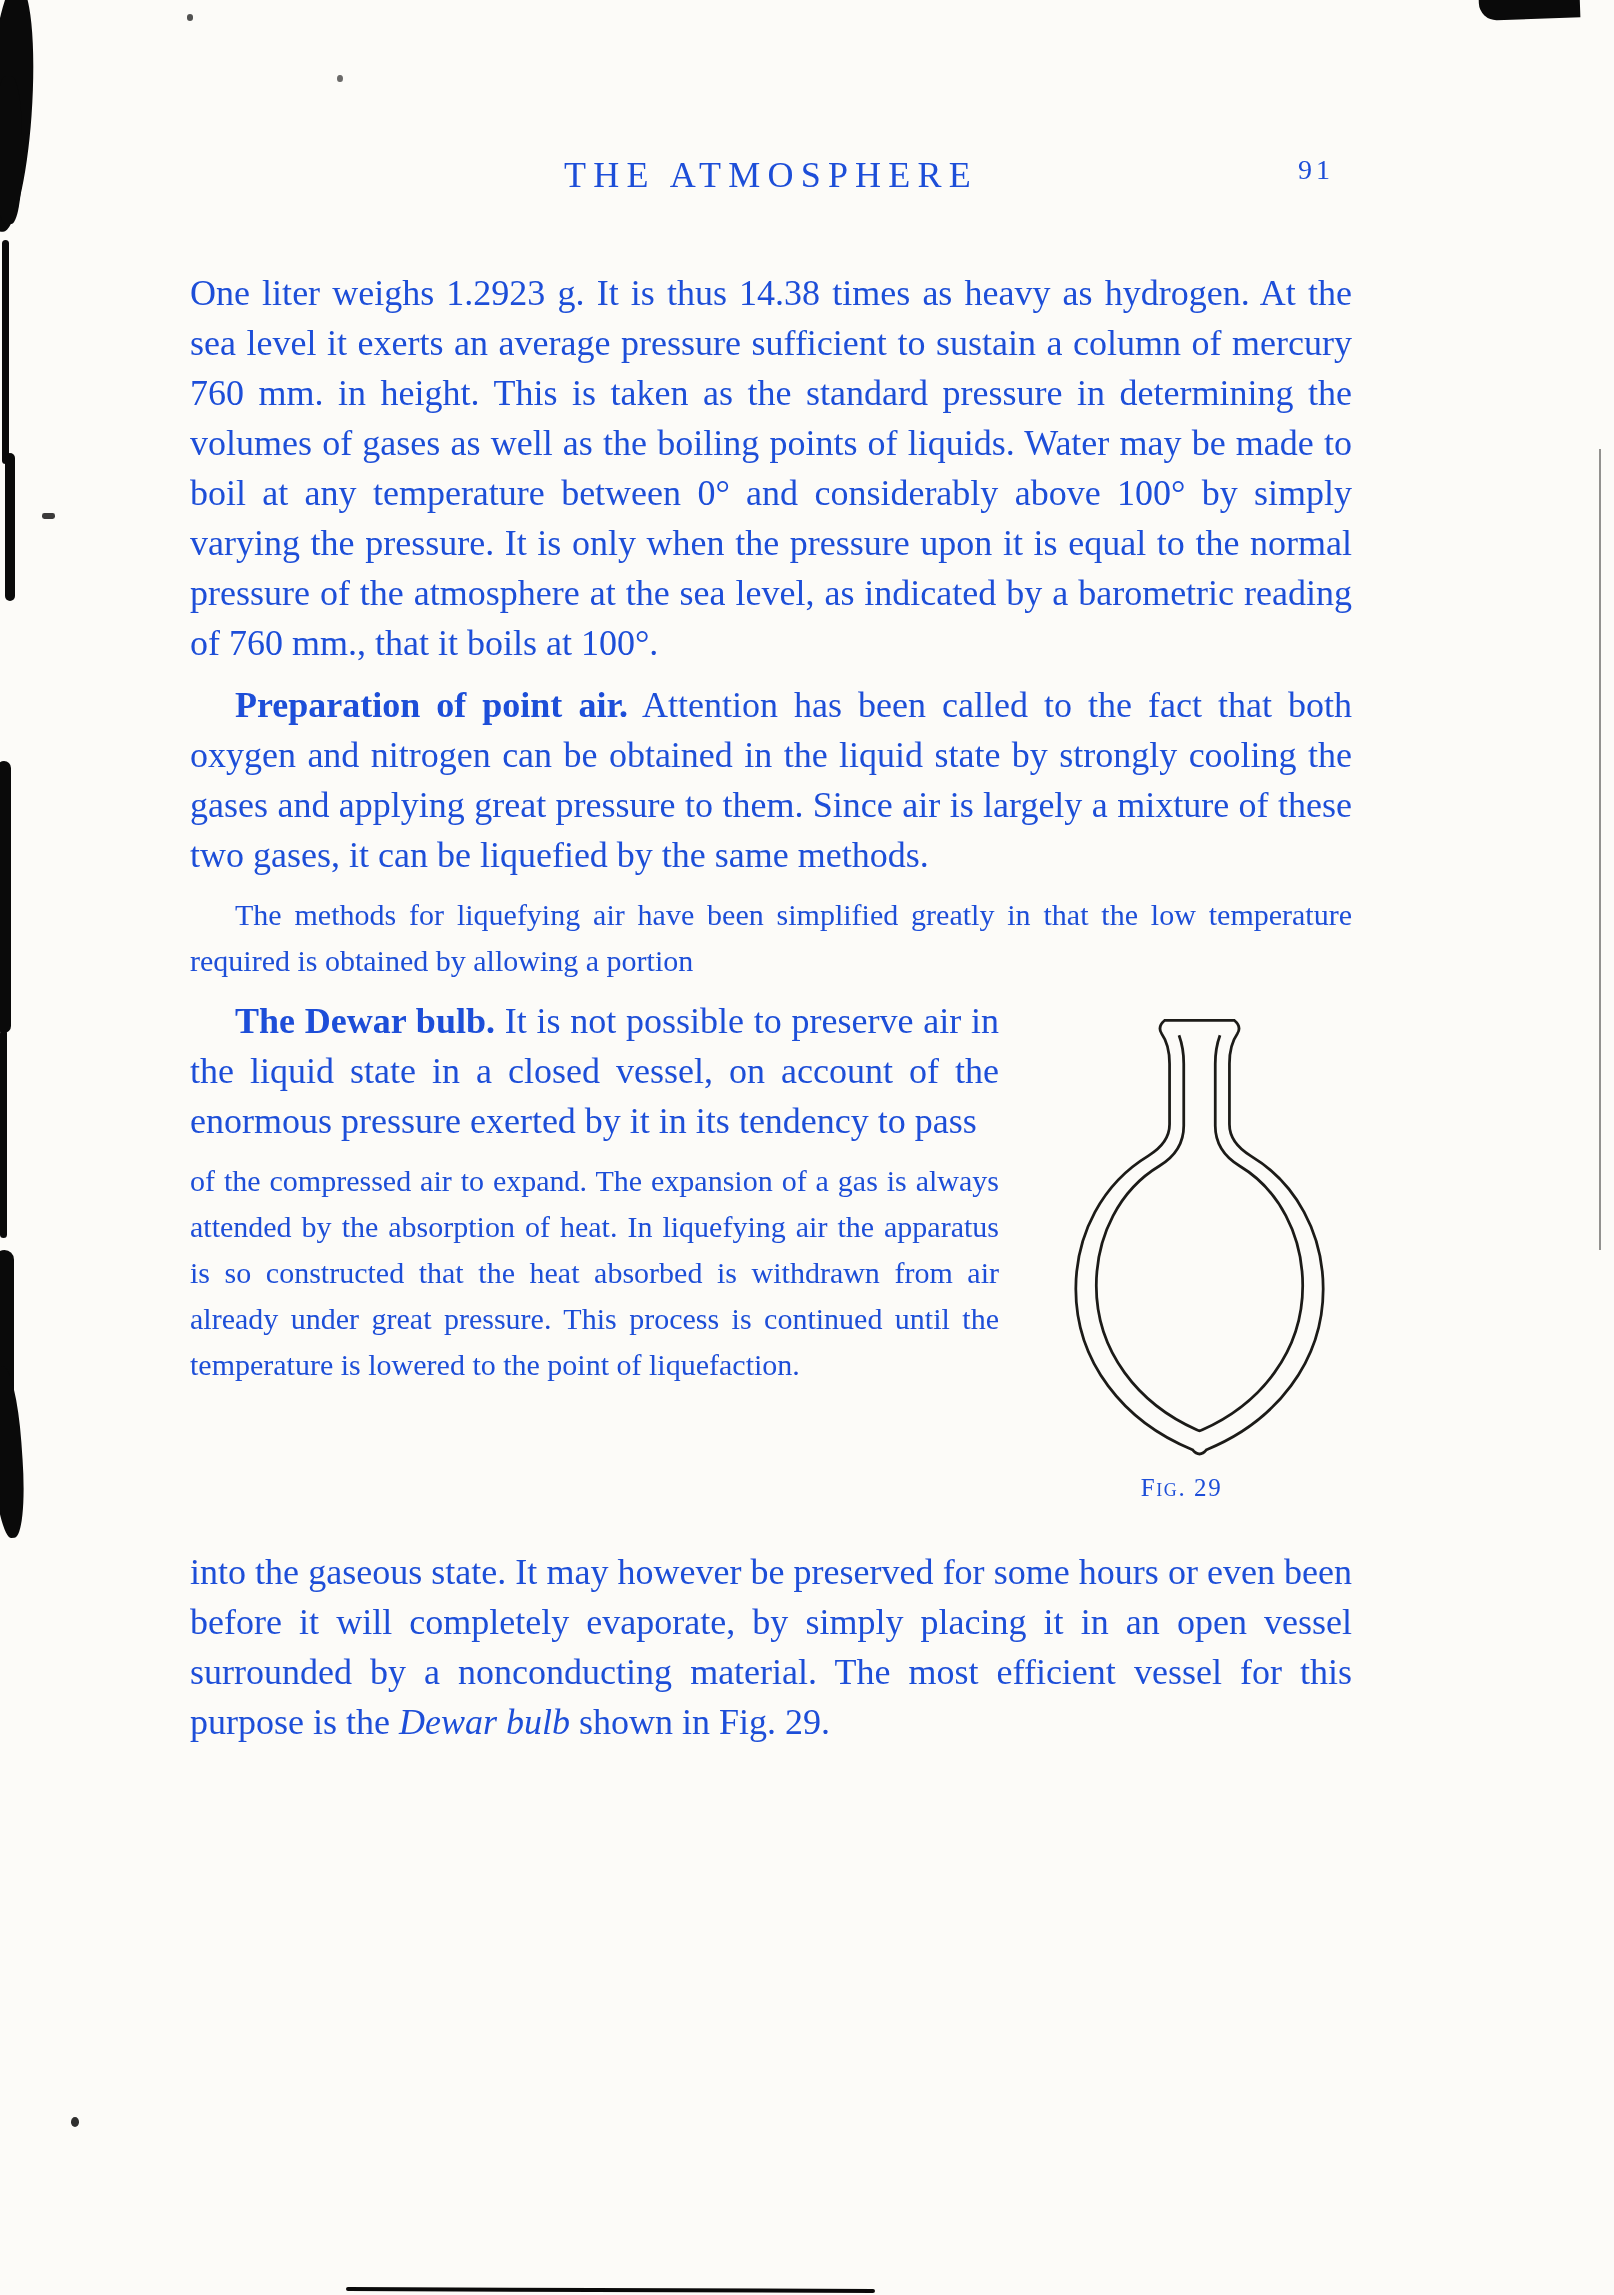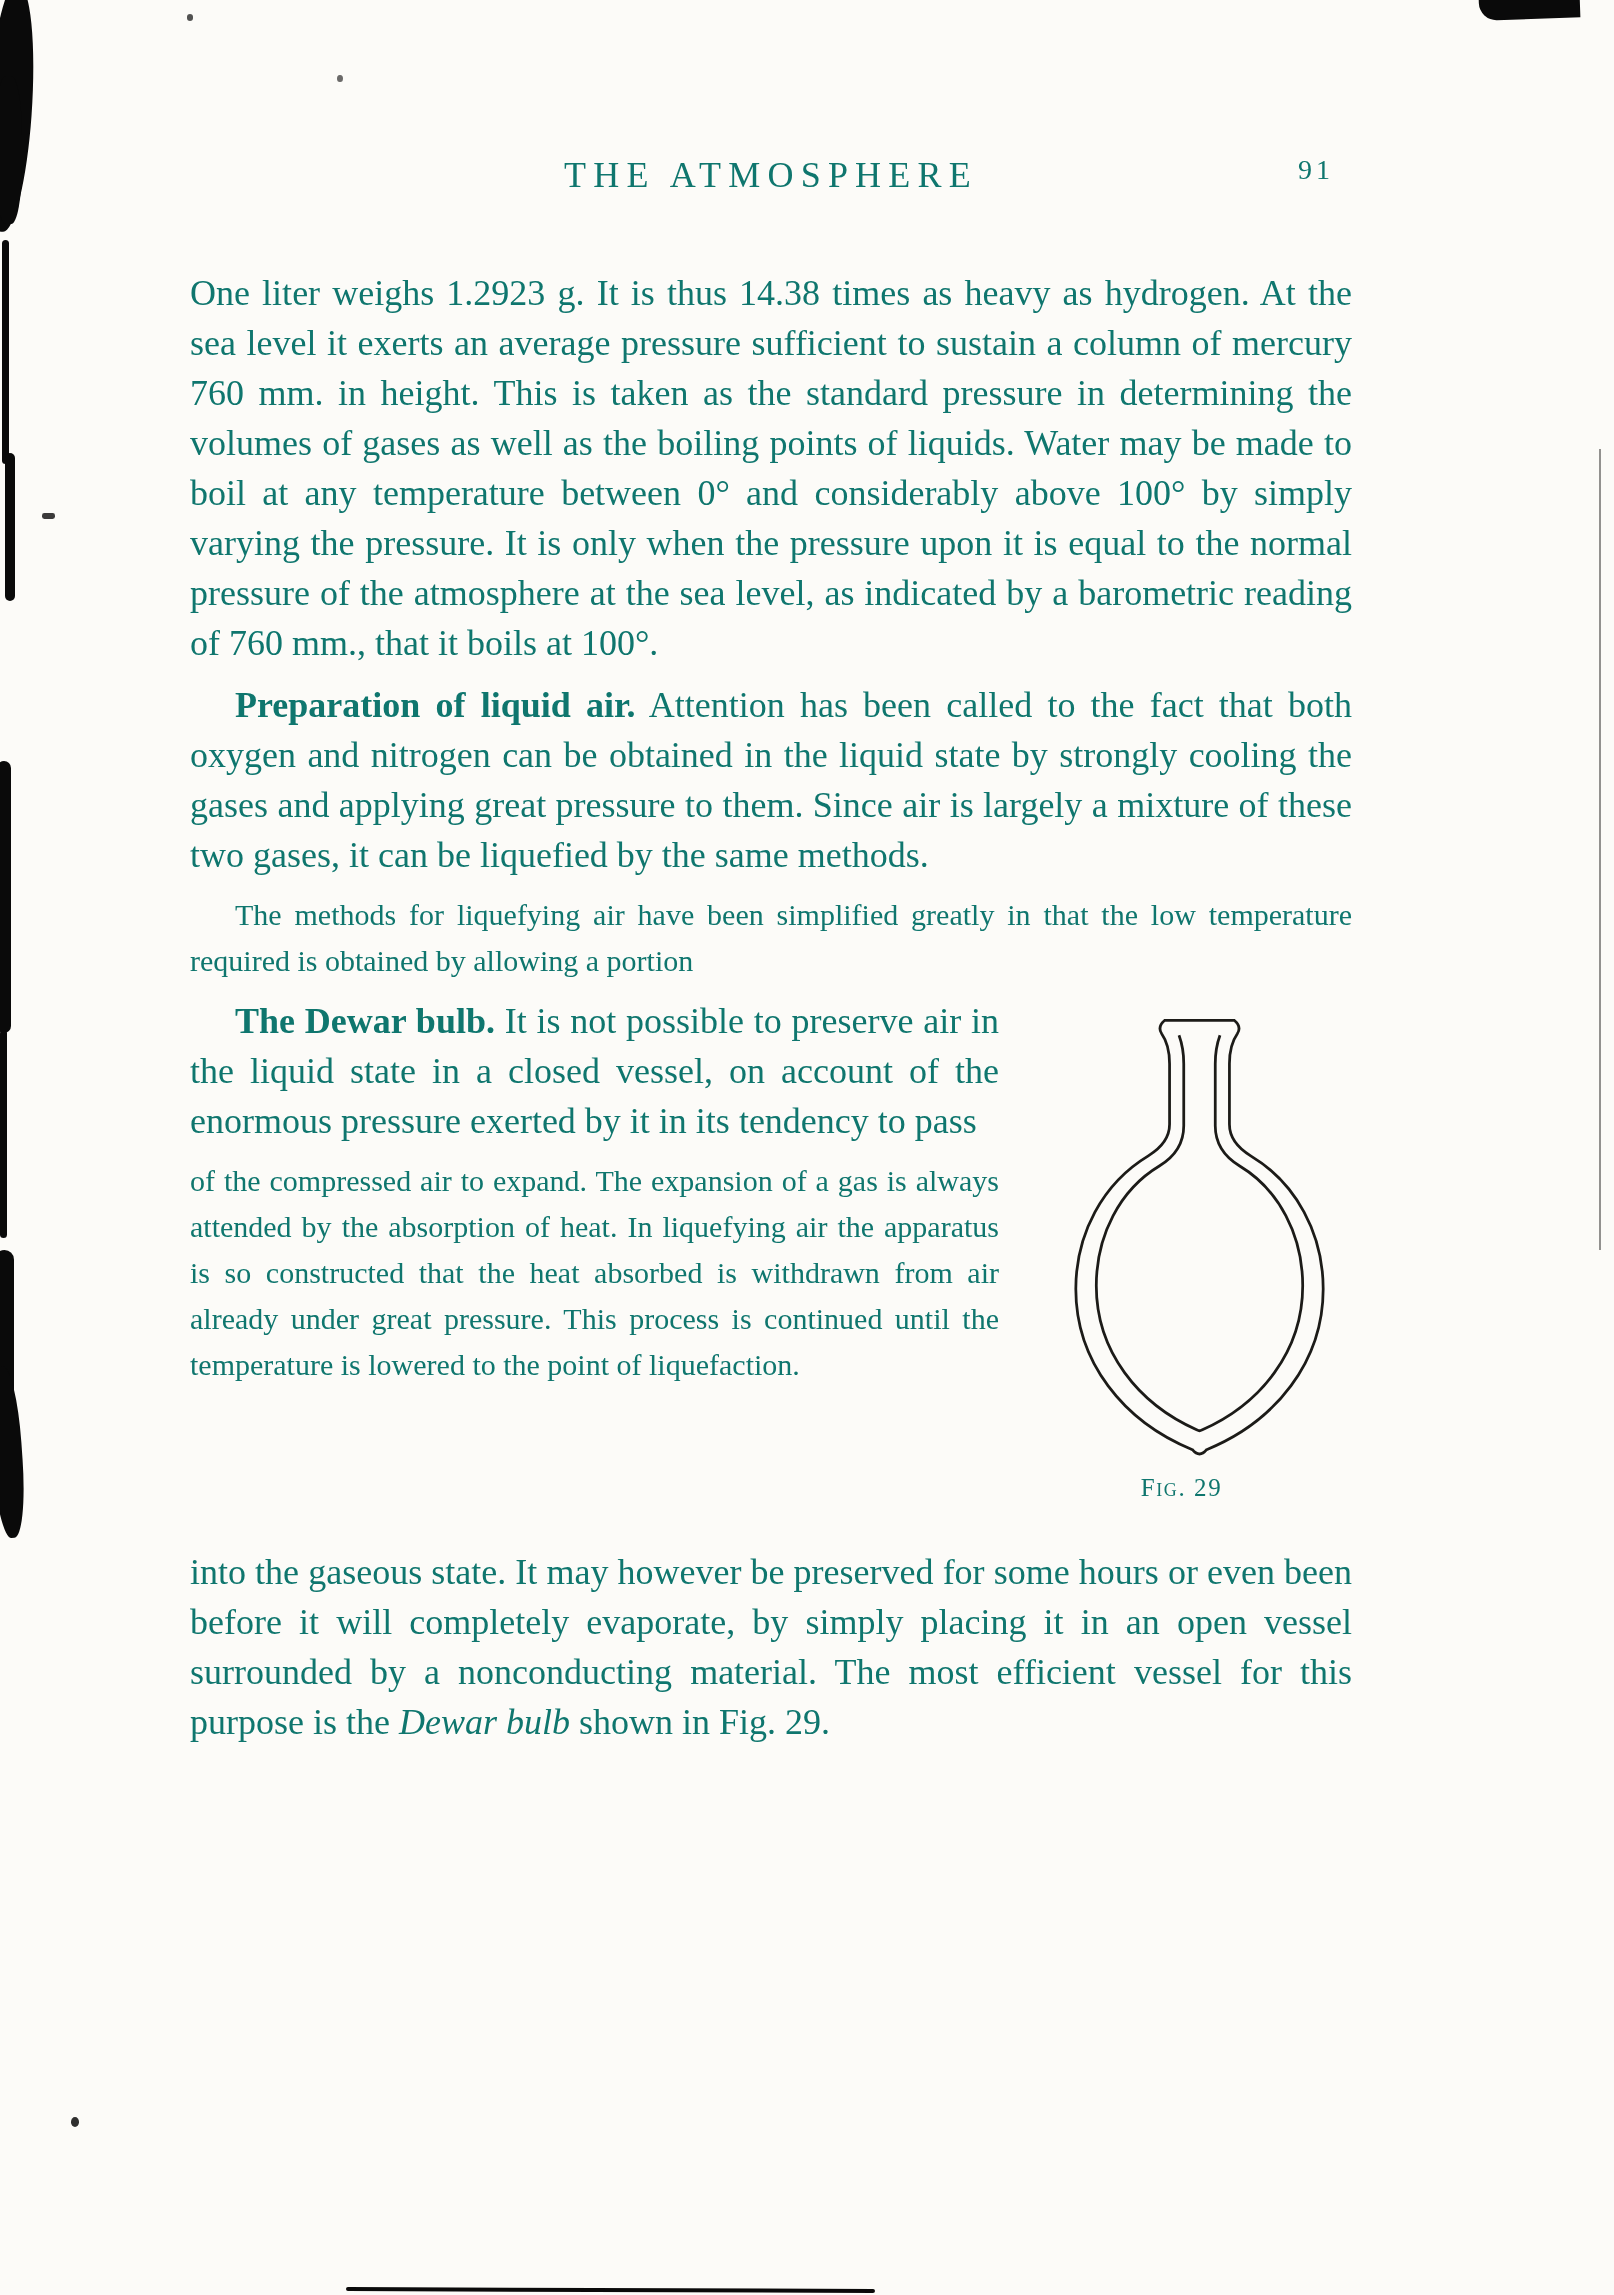--- a/index.html
+++ b/index.html
@@ -2,21 +2,21 @@
 <html style="font-size:13px"><head>
 <meta charset="utf-8">
 <style>
   html, body { margin: 0; padding: 0; background: #e8e8e8; }
   .page {
     position: relative;
     width: 1614px;
     height: 2295px;
     background: #fcfbf8;
     font-family: "Liberation Serif", "DejaVu Serif", serif;
-    color: #0f766e;
+    color: #1d4ed8;
     overflow: hidden;
   }
 
   
   .artifact { position: absolute; background: #0a0a0a; }
   .a1 { left: -11.2px; top: -16px; width: 43px; height: 248px; border-radius: 45% 55% 50% 50%; transform: rotate(4deg); }
   .a2 { left: -4.8px; top: 76px; width: 27px; height: 148px; border-radius: 40%; }
   .a3 { left: 1.6px; top: 240px; width: 7.2px; height: 224px; border-radius: 4px; }
   .a4 { left: 4.8px; top: 453px; width: 10.4px; height: 148px; border-radius: 5.6px; }
   .a5 { left: -3.2px; top: 761px; width: 14.4px; height: 272px; border-radius: 7.2px; }
@@ -87,21 +87,21 @@
 
   <div class="content">
 
     <div class="header-row">
       <span class="title">THE ATMOSPHERE</span>
       <span class="page-num">91</span>
     </div>
 
     <p class="body">One liter weighs 1.2923 g. It is thus 14.38 times as heavy as hydrogen. At the sea level it exerts an average pressure sufficient to sustain a column of mercury 760 mm. in height. This is taken as the standard pressure in determining the volumes of gases as well as the boiling points of liquids. Water may be made to boil at any temperature between 0° and considerably above 100° by simply varying the pressure. It is only when the pressure upon it is equal to the normal pressure of the atmosphere at the sea level, as indicated by a barometric reading of 760 mm., that it boils at 100°.</p>
 
-    <p class="body indent p2"><span class="bold">Preparation of liquid air.</span><span> Attention has been called to the fact that both oxygen and nitrogen can be obtained in the liquid state by strongly cooling the gases and applying great pressure to them. Since air is largely a mixture of these two gases, it can be liquefied by the same methods.</span></p>
+    <p class="body indent p2"><span class="bold">Preparation of point air.</span><span> Attention has been called to the fact that both oxygen and nitrogen can be obtained in the liquid state by strongly cooling the gases and applying great pressure to them. Since air is largely a mixture of these two gases, it can be liquefied by the same methods.</span></p>
 
     <p class="body small indent p3-intro">The methods for liquefying air have been simplified greatly in that the low temperature required is obtained by allowing a portion</p>
 
     <div class="wrapzone">
 
       <div class="figure">
         <svg width="285" height="453" viewBox="0 0 360 575" aria-hidden="true">
           <path d="M136,8
                    C130,13 128,19 132,25
                    C139,35 142,48 142,63

